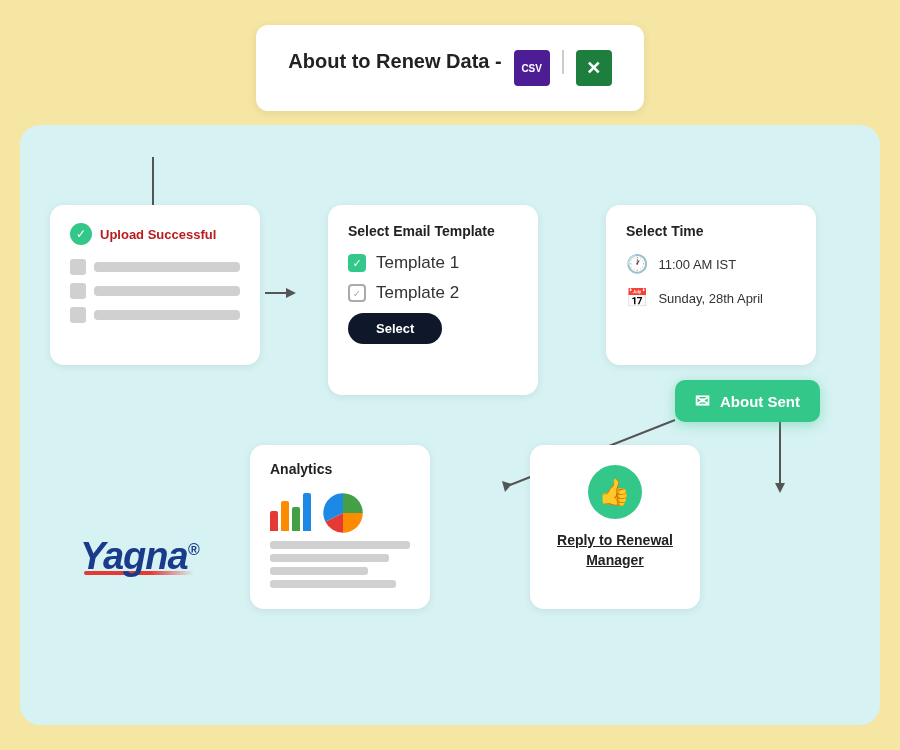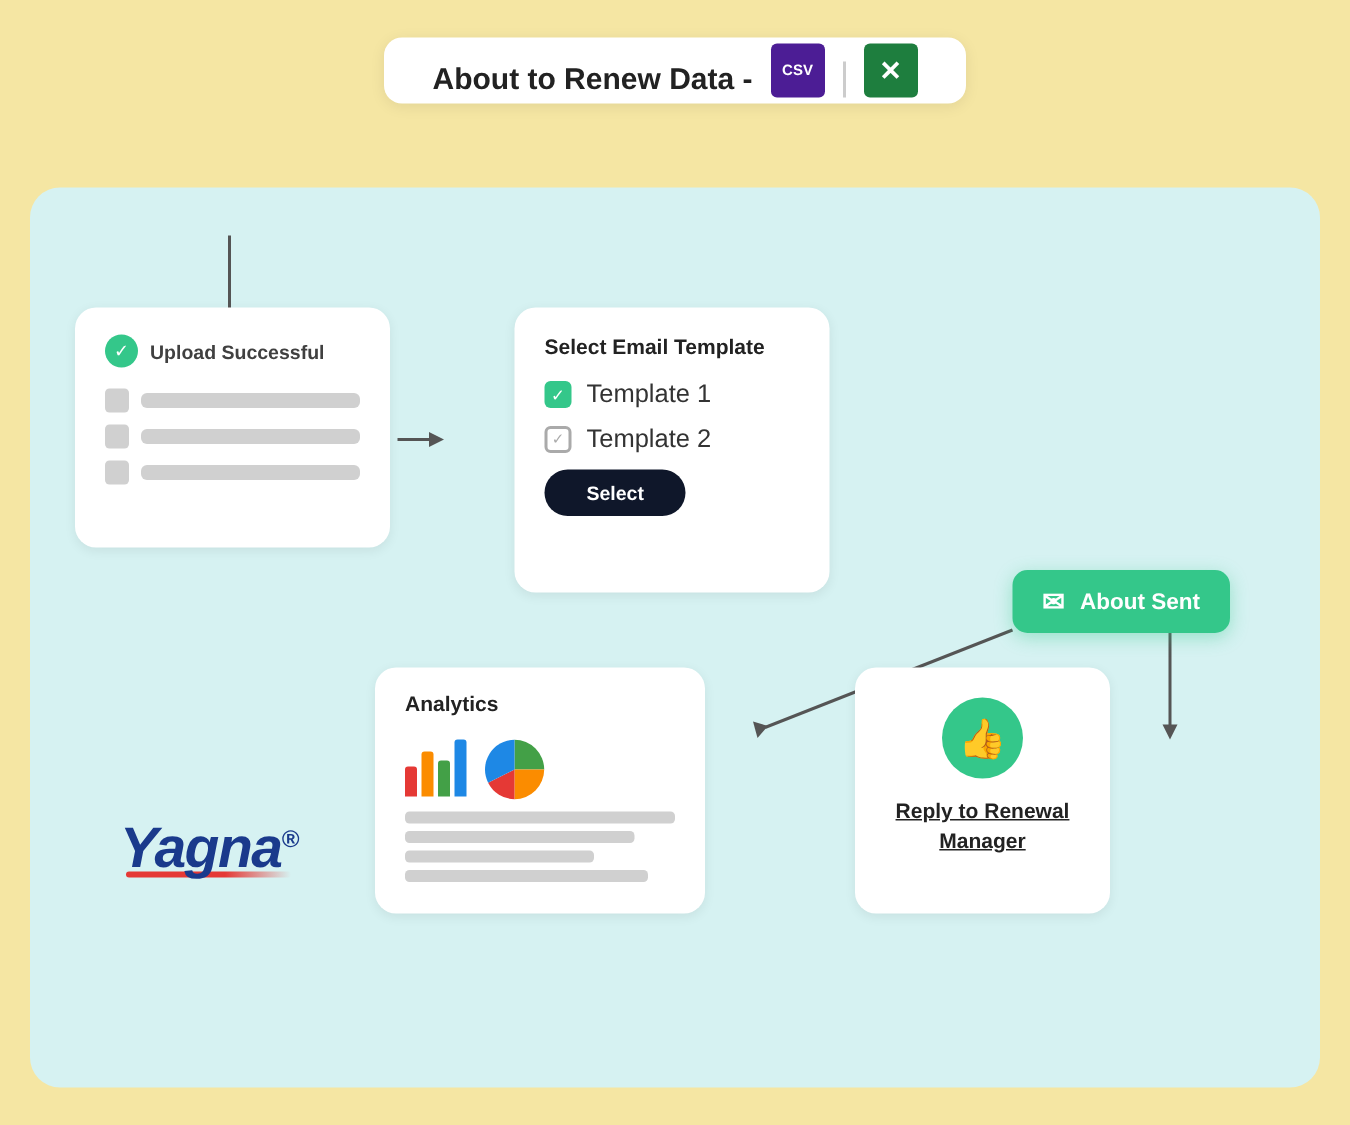--- a/index.html
+++ b/index.html
@@ -18,23 +18,23 @@
       height: 700px;
       position: relative;
       display: flex;
       flex-direction: column;
       align-items: center;
     }
     
     .title-box {
       background: white;
       border-radius: 12px;
-      padding: 4px 32px;
-      display: flex;
-      align-items: flex-end;
+      padding: 25px 32px;
+      display: flex;
+      align-items: flex-start;
       gap: 12px;
       box-shadow: 0 2px 10px rgba(0,0,0,0.08);
       position: relative;
       z-index: 2;
     }
     .title-text {
       font-size: 20px;
       font-weight: 700;
       color: #222;
     }
@@ -111,21 +111,21 @@
       display: flex;
       align-items: center;
       justify-content: center;
       color: white;
       font-size: 12px;
       flex-shrink: 0;
     }
     .upload-title {
       font-size: 13px;
       font-weight: 700;
-      color: #404040;
+      color: #b91c1c;
     }
     .upload-rows {
       display: flex;
       flex-direction: column;
       gap: 8px;
     }
     .upload-row {
       display: flex;
       align-items: center;
       gap: 8px;
@@ -233,21 +233,21 @@
     }
     
     .bottom-row {
       display: flex;
       gap: 20px;
       margin-top: 30px;
       position: relative;
     }
     
     .card-analytics {
-      width: 220px;
+      width: 180px;
       padding: 16px 20px;
     }
     .analytics-charts {
       display: flex;
       gap: 10px;
       margin: 10px 0;
       align-items: flex-end;
     }
     
     .bar-chart {
@@ -295,21 +295,21 @@
     .renewal-title {
       font-size: 14px;
       font-weight: 700;
       color: #222;
       line-height: 1.4;
       text-decoration: underline;
     }
     
     .yagna-logo {
       position: absolute;
-      bottom: 24px;
+      bottom: 34px;
       left: 30px;
     }
     .yagna-text {
       font-size: 38px;
       font-weight: 900;
       color: #1a3a8c;
       font-style: italic;
       line-height: 1;
       letter-spacing: -1px;
     }
@@ -393,33 +393,44 @@
               <div class="row-square"></div>
               <div class="row-line"></div>
             </div>
             <div class="upload-row">
               <div class="row-square"></div>
               <div class="row-line"></div>
             </div>
           </div>
         </div>
 
-        <div class="card card-template" style="margin-left:63px;">
+        <div class="card card-template" style="margin-left:48px;">
           <div class="card-title">Select Email Template</div>
           <div class="template-item">
             <div class="checkbox-green">✓</div>
             <span class="template-label">Template 1</span>
           </div>
           <div class="template-item">
             <div class="checkbox-outline">✓</div>
             <span class="template-label">Template 2</span>
           </div>
           <button class="select-btn">Select</button>
         </div>
 
+        <div class="card card-time" style="margin-left:48px;">
+          <div class="card-title">Select Time</div>
+          <div class="time-item">
+            <span class="time-icon">🕐</span>
+            <span class="time-text">11:00 AM IST</span>
+          </div>
+          <div class="time-item">
+            <span class="time-icon">📅</span>
+            <span class="time-text">Sunday, 28th April</span>
+          </div>
+        </div>
       </div>
 
       <div class="email-sent-badge">
         <span class="email-icon-badge">✉</span>
         <span>About Sent</span>
       </div>
 
       <div class="bottom-row" style="margin-left: 200px; margin-top: 50px;">
 
         <div class="card card-analytics">

